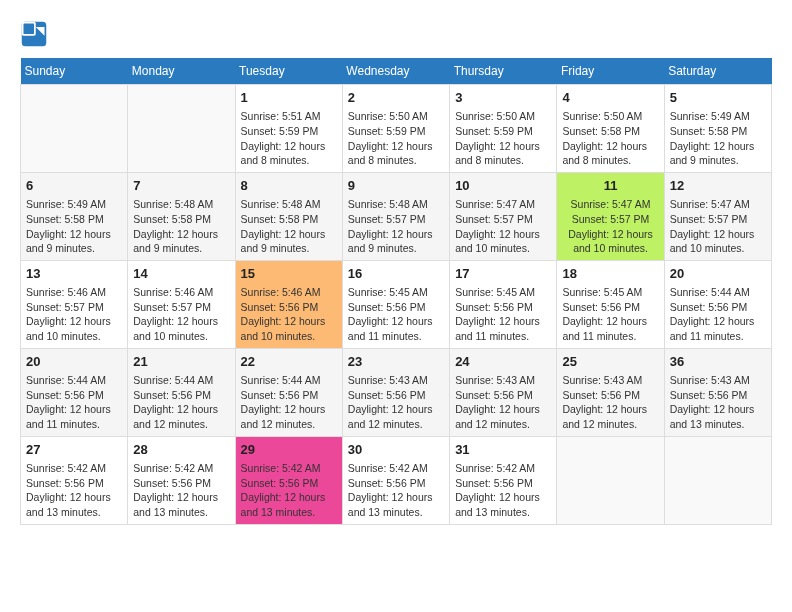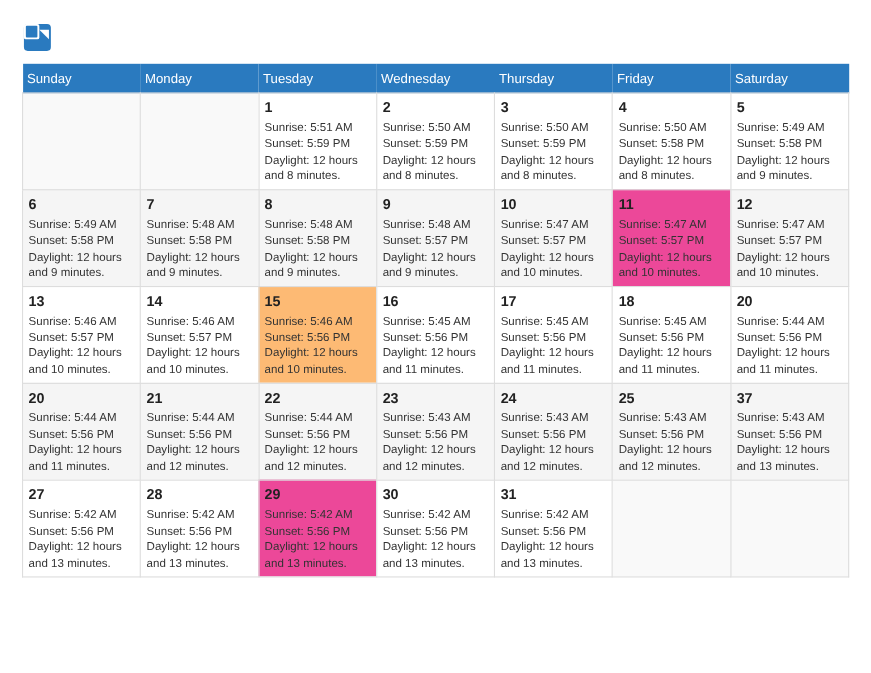--- a/index.html
+++ b/index.html
@@ -189,21 +189,21 @@
           <div style="white-space: pre-line;">Sunrise: 5:48 AM
 Sunset: 5:57 PM
 Daylight: 12 hours and 9 minutes.</div>
         </td>
         <td style="background: rgb(245, 245, 245);">
           <span class="day-number">10</span>
           <div style="white-space: pre-line;">Sunrise: 5:47 AM
 Sunset: 5:57 PM
 Daylight: 12 hours and 10 minutes.</div>
         </td>
-        <td style="background: #ec4899;">
+        <td style="background: #bef264; text-align: center;">
           <span class="day-number">11</span>
           <div style="white-space: pre-line;">Sunrise: 5:47 AM
 Sunset: 5:57 PM
 Daylight: 12 hours and 10 minutes.</div>
         </td>
         <td style="background: rgb(245, 245, 245);">
           <span class="day-number">12</span>
           <div style="white-space: pre-line;">Sunrise: 5:47 AM
 Sunset: 5:57 PM
 Daylight: 12 hours and 10 minutes.</div>
@@ -284,21 +284,21 @@
 Sunset: 5:56 PM
 Daylight: 12 hours and 12 minutes.</div>
         </td>
         <td style="background: rgb(245, 245, 245);">
           <span class="day-number">25</span>
           <div style="white-space: pre-line;">Sunrise: 5:43 AM
 Sunset: 5:56 PM
 Daylight: 12 hours and 12 minutes.</div>
         </td>
         <td style="background: rgb(245, 245, 245);">
-          <span class="day-number">37</span>
+          <span class="day-number">36</span>
           <div style="white-space: pre-line;">Sunrise: 5:43 AM
 Sunset: 5:56 PM
 Daylight: 12 hours and 13 minutes.</div>
         </td>
       </tr>
       <tr class="week-row">
         <td style="background: rgb(255, 255, 255);">
           <span class="day-number">27</span>
           <div style="white-space: pre-line;">Sunrise: 5:42 AM
 Sunset: 5:56 PM

